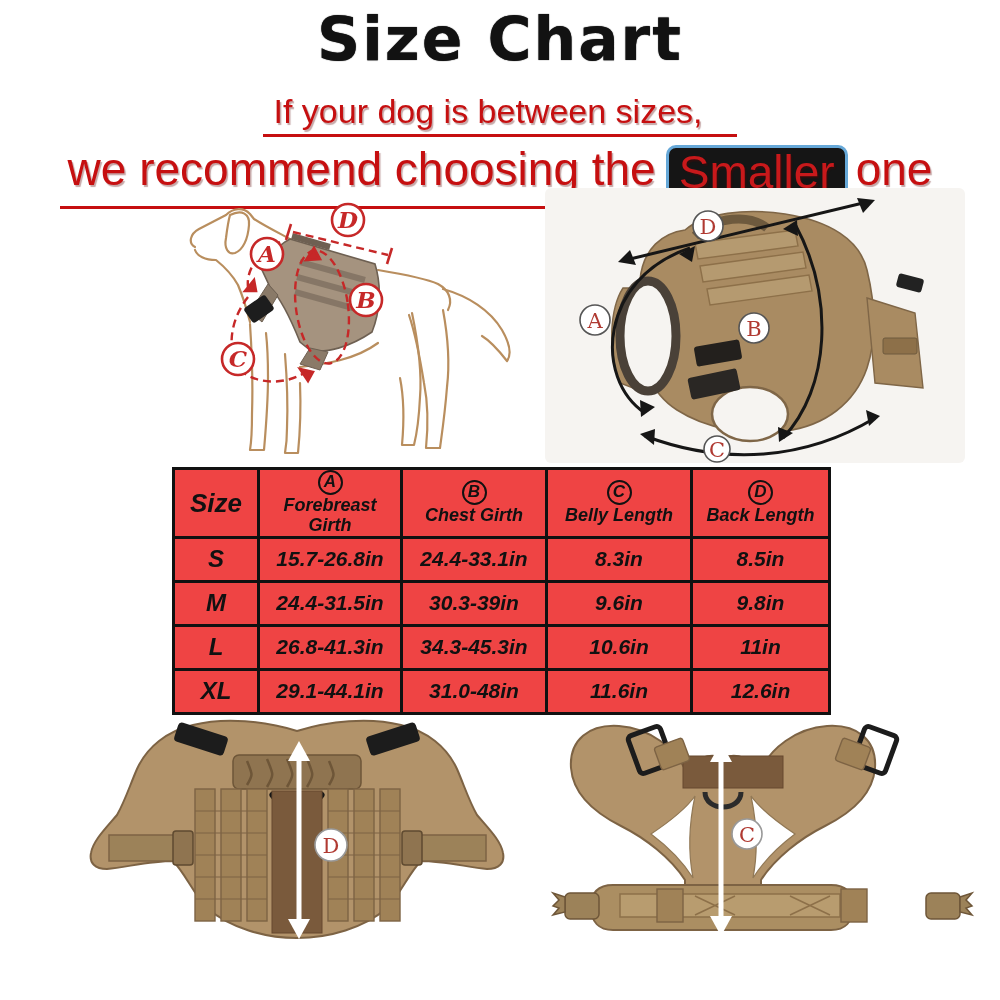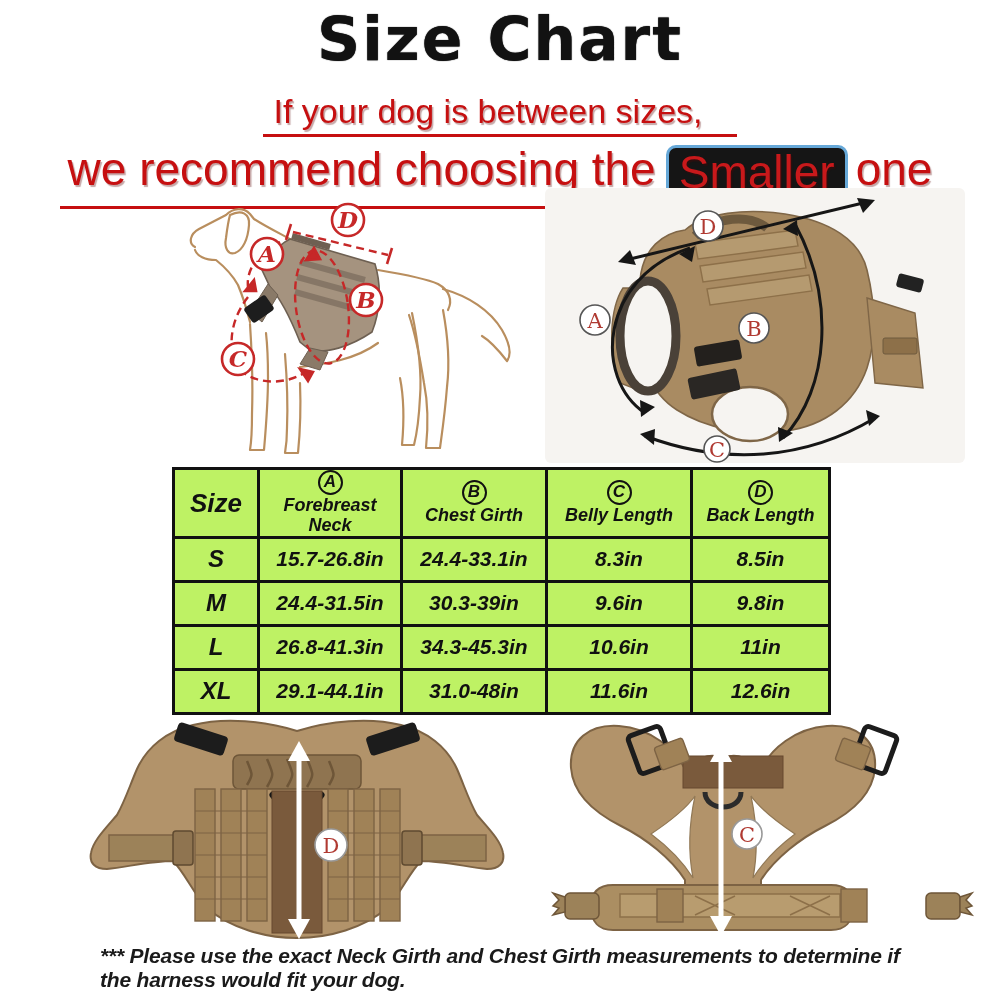--- a/index.html
+++ b/index.html
@@ -83,21 +83,21 @@
     text-anchor: middle;
   }
 
   
   .size-table {
     position: absolute;
     top: 467px; left: 172px;
     width: 656px;
     border-collapse: collapse;
     table-layout: fixed;
-    background: #bef264;
+    background: #ef4444;
   }
   .size-table th, .size-table td {
     border: 3px solid #111;
     text-align: center;
     vertical-align: middle;
     font-style: italic;
     font-weight: bold;
     color: #111;
   }
   .size-table th { height: 57px; font-size: 18px; line-height: 1.1; }
@@ -257,21 +257,21 @@
         <col style="width:143px">
         <col style="width:145px">
         <col style="width:145px">
         <col style="width:138px">
     </colgroup>
     <tbody>
         <tr>
       <th class="th-size">Size</th>
       <th>
         <span class="circ">A</span>
-        <div>Forebreast Neck</div>
+        <div>Forebreast Girth</div>
       </th>
       <th>
         <span class="circ">B</span>
         <div>Chest Girth</div>
       </th>
       <th>
         <span class="circ">C</span>
         <div>Belly Length</div>
       </th>
       <th>
@@ -376,15 +376,14 @@
       <line x1="176" y1="56" x2="176" y2="222" stroke="#fff" stroke-width="5"></line>
       <polygon points="176,42 165,62 187,62" fill="#fff"></polygon>
       <polygon points="176,236 165,216 187,216" fill="#fff"></polygon>
     </g>
     <g>
       <circle cx="202" cy="134" r="15" fill="#fff" stroke="#999" stroke-width="1.6"></circle>
       <text class="photo-letter" x="202" y="142">C</text>
     </g>
   </svg>
 
-  <div class="footnote">***  Please use the exact Neck Girth and Chest Girth measurements to determine if the harness would fit your dog.</div>
 
 </div>
 
 </body></html>

